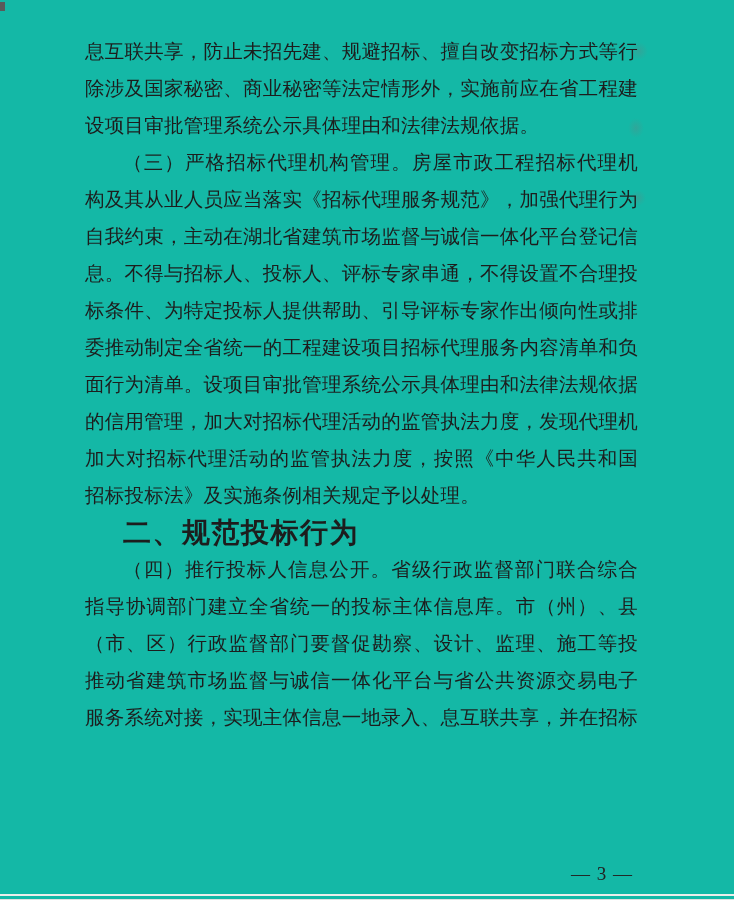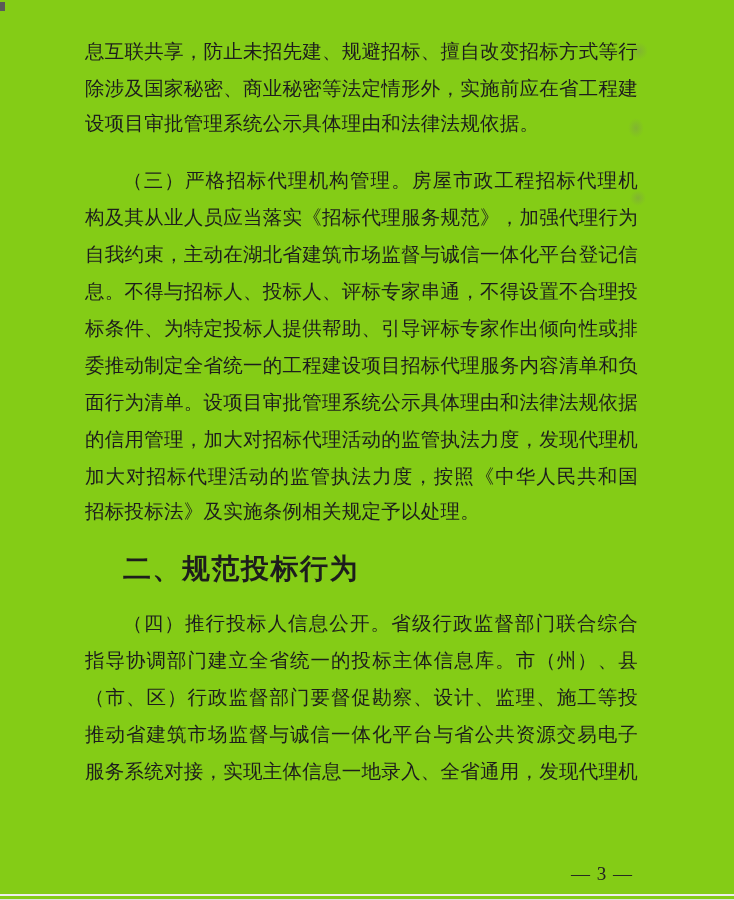--- a/index.html
+++ b/index.html
@@ -4,44 +4,43 @@
 <style>
   * { margin: 0; padding: 0; box-sizing: border-box; }
   html, body {
     width: 734px; height: 900px;
     font-family: "Liberation Serif", "DejaVu Serif", serif;
     overflow: hidden;
   }
   .page {
     position: relative;
     width: 734px; height: 900px;
-    background: #84cc16;
+    background: #14b8a6;
     color: #1d1d1d;
   }
   .text-block {
     position: absolute;
     left: 85px; top: 33px;
     width: 553px;
     font-size: 19.5px;
     letter-spacing: 0.25px;
   }
   .line {
     height: 37px;
     line-height: 37px;
     text-align: justify;
     text-align-last: justify;
     white-space: nowrap;
     overflow: visible;
   }
   .line.no-justify {
     text-align: left;
     text-align-last: auto;
-    font-family: Liberation Mono, monospace;
   }
-  .line.indent { text-indent: 38px; margin-top: 18px; }
+  .line.indent { text-indent: 38px; }
   .line.heading {
     font-family: "Liberation Sans", "DejaVu Sans", sans-serif;
     font-weight: 700;
     font-size: 28px;
     letter-spacing: 1.5px;
   }
   .page-number {
     position: absolute;
     right: 101px; bottom: 15px;
     font-size: 19px;
@@ -99,20 +98,20 @@
       <div class="line">委推动制定全省统一的工程建设项目招标代理服务内容清单和负</div>
       <div class="line">面行为清单。设项目审批管理系统公示具体理由和法律法规依据</div>
       <div class="line">的信用管理，加大对招标代理活动的监管执法力度，发现代理机</div>
       <div class="line">加大对招标代理活动的监管执法力度，按照《中华人民共和国</div>
       <div class="line no-justify">招标投标法》及实施条例相关规定予以处理。</div>
       <div class="line heading indent no-justify">二、规范投标行为</div>
       <div class="line indent">（四）推行投标人信息公开。省级行政监督部门联合综合</div>
       <div class="line">指导协调部门建立全省统一的投标主体信息库。市（州）、县</div>
       <div class="line">（市、区）行政监督部门要督促勘察、设计、监理、施工等投</div>
       <div class="line">推动省建筑市场监督与诚信一体化平台与省公共资源交易电子</div>
-      <div class="line">服务系统对接，实现主体信息一地录入、全省通用，发现代理机</div>
+      <div class="line">服务系统对接，实现主体信息一地录入、息互联共享，并在招标</div>
     </div>
 
   <div class="page-number">— 3 —</div>
 
   <div class="bottom-band"></div>
   <div class="bottom-edge"></div>
 </div>
 
 </body></html>

